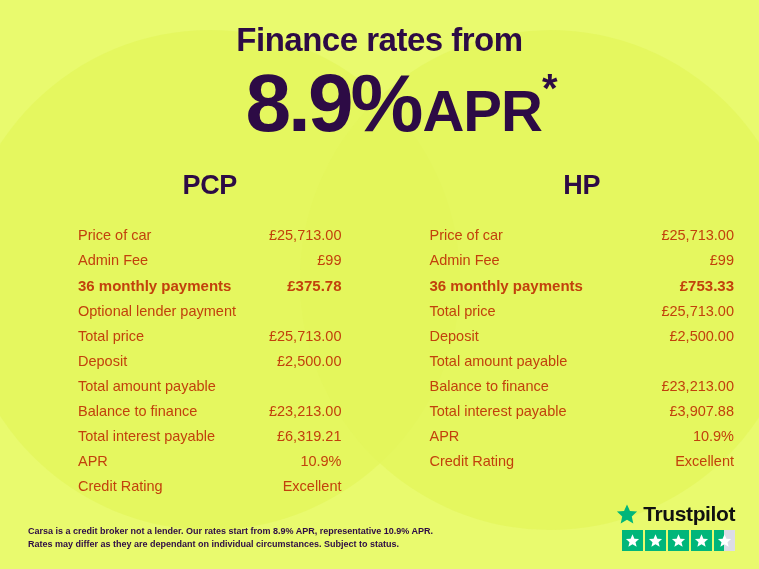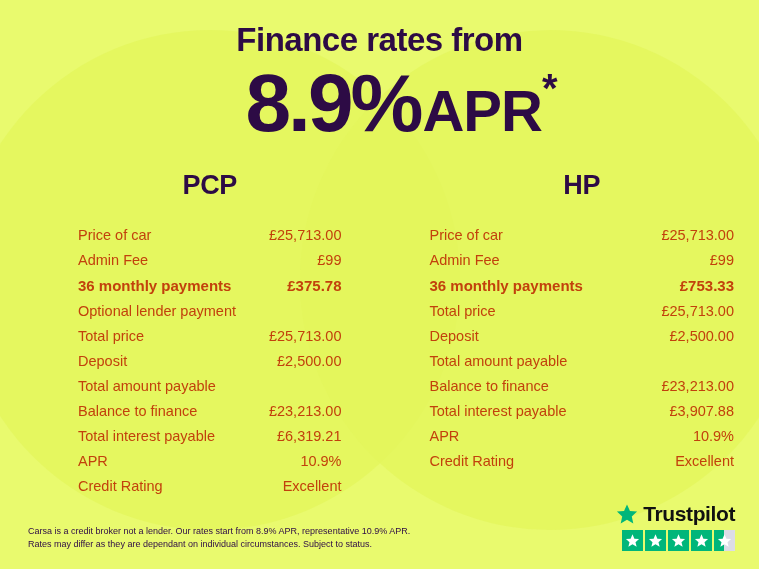--- a/index.html
+++ b/index.html
@@ -117,21 +117,21 @@
   .row .label { text-align: left; }
   .row .value { text-align: left; }
   .footer {
     position: absolute;
     left: 28px;
     bottom: 18px;
     color: #2d0b45;
     font-size: 9px;
     line-height: 1.45;
     max-width: 420px;
-    font-weight: normal;
+    font-weight: bold;
   }
   .trustpilot {
     position: absolute;
     right: 24px;
     bottom: 18px;
     text-align: right;
   }
   .tp-top {
     display: flex;
     align-items: center;

